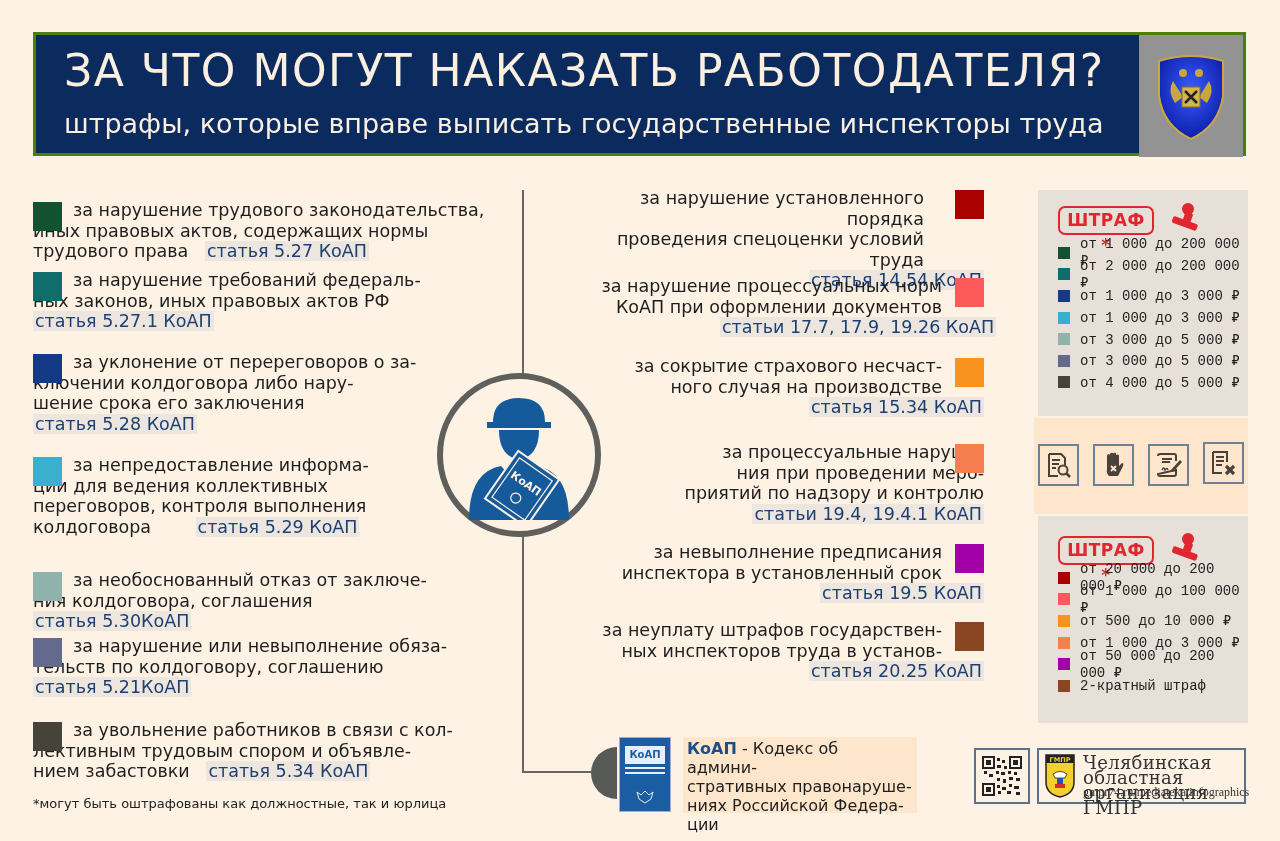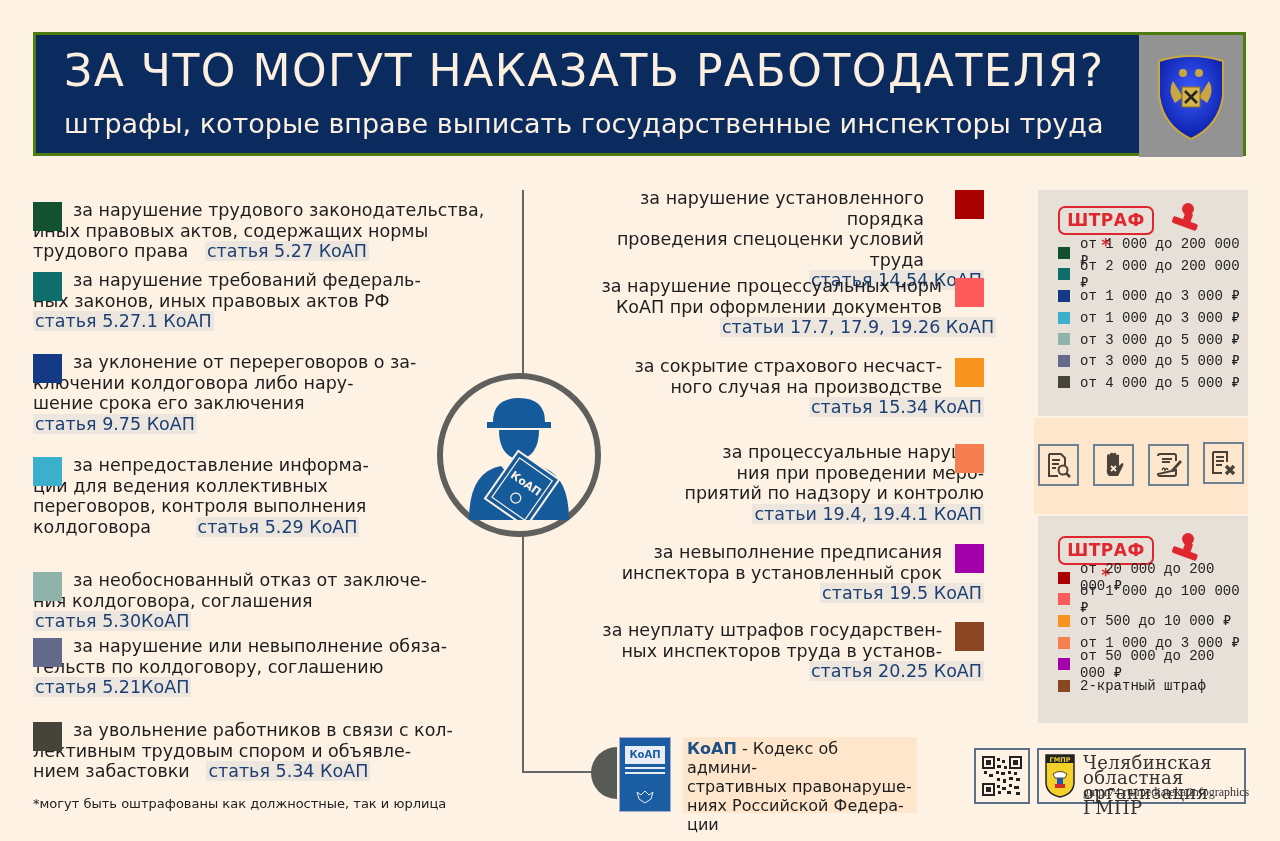--- a/index.html
+++ b/index.html
@@ -122,21 +122,21 @@
   <div class="txt">за нарушение требований федераль-
 ных законов, иных правовых актов РФ</div>
   <div><span class="art">статья 5.27.1 КоАП</span></div>
 </div>
 
 <div class="item left" style="left:33px; top:352px; width:460px;">
   <div class="sq" style="background:#143a86"></div>
   <div class="txt">за уклонение от перереговоров о за-
 ключении колдоговора либо нару-
 шение срока его заключения</div>
-  <div><span class="art">статья 9.75 КоАП</span></div>
+  <div><span class="art">статья 5.28 КоАП</span></div>
 </div>
 
 <div class="item left" style="left:33px; top:455px; width:460px;">
   <div class="sq" style="background:#3bb0cc"></div>
   <div class="txt"><span>за непредоставление информа-
 ции для ведения коллективных
 переговоров, контроля выполнения
 колдоговора</span>&nbsp;&nbsp;&nbsp;&nbsp;&nbsp;&nbsp;&nbsp;&nbsp;<span class="art">статья 5.29 КоАП</span></div>
 </div>
 

